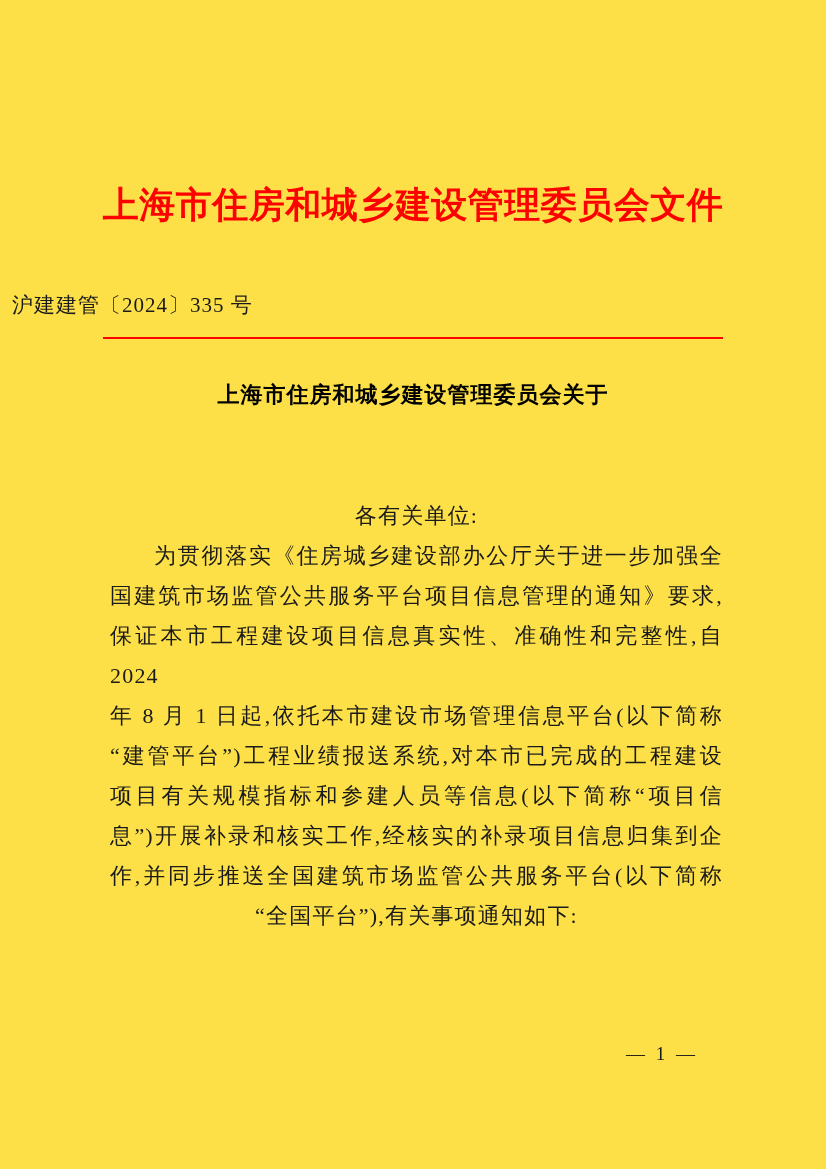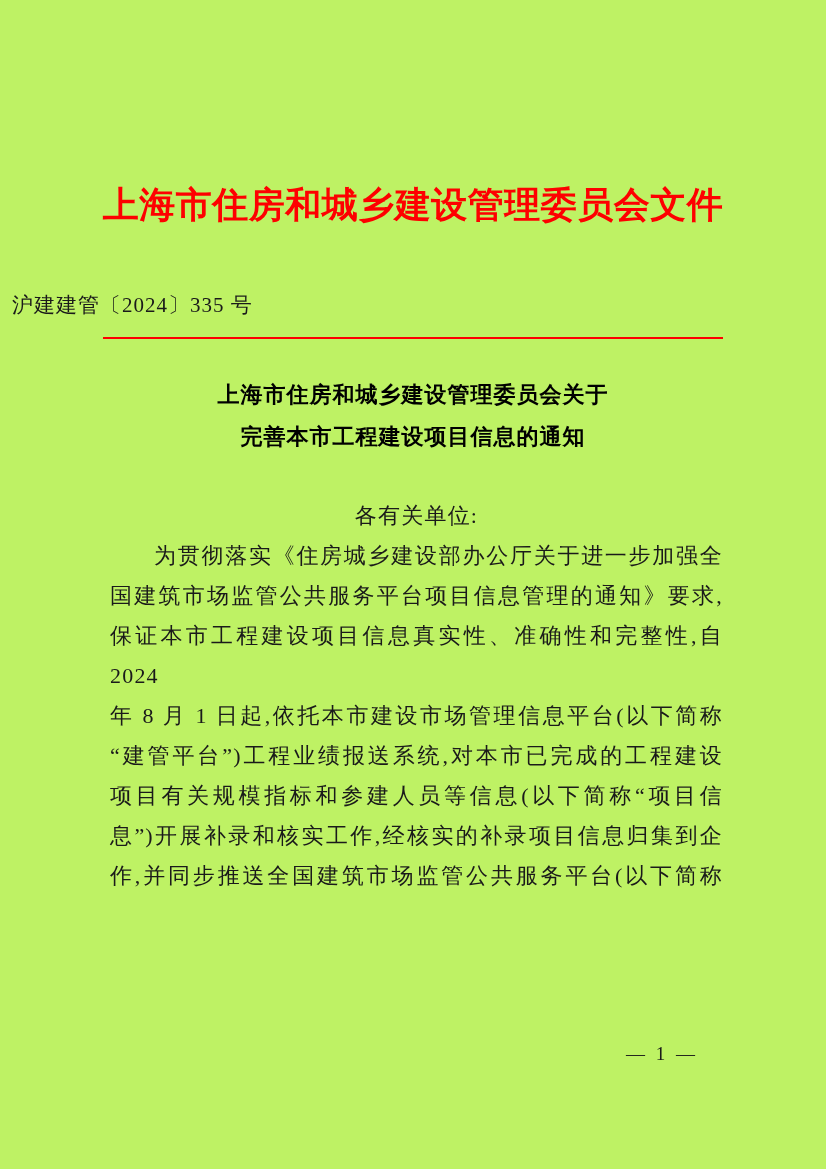--- a/index.html
+++ b/index.html
@@ -4,21 +4,21 @@
 <style>
   html, body {
     margin: 0;
     padding: 0;
     background: #ffffff;
   }
   .page {
     position: relative;
     width: 826px;
     height: 1169px;
-    background: #bef264;
+    background: #fde047;
     overflow: hidden;
     font-family: "Liberation Serif", serif;
   }
   .header-title {
     position: absolute;
     top: 181px;
     left: 0;
     width: 100%;
     text-align: center;
     font-size: 36px;
@@ -105,29 +105,29 @@
 
 <div class="page">
   <div class="header-title">上海市住房和城乡建设管理委员会文件</div>
 
   <div class="doc-number">沪建建管〔2024〕335 号</div>
 
   <div class="red-line"></div>
 
   <div class="title">
     <div>上海市住房和城乡建设管理委员会关于</div>
-    <div>完善本市工程建设项目信息的通知</div>
   </div>
 
   <div class="body-text" id="body-lines">
       <div class="line plain">各有关单位:</div>
       <div class="line indent-justify">为贯彻落实《住房城乡建设部办公厅关于进一步加强全</div>
       <div class="line justify">国建筑市场监管公共服务平台项目信息管理的通知》要求,</div>
       <div class="line justify">保证本市工程建设项目信息真实性、准确性和完整性,自 2024</div>
       <div class="line justify">年 8 月 1 日起,依托本市建设市场管理信息平台(以下简称</div>
       <div class="line justify">“建管平台”)工程业绩报送系统,对本市已完成的工程建设</div>
       <div class="line justify">项目有关规模指标和参建人员等信息(以下简称“项目信</div>
       <div class="line justify">息”)开展补录和核实工作,经核实的补录项目信息归集到企</div>
       <div class="line justify">作,并同步推送全国建筑市场监管公共服务平台(以下简称</div>
+      <div class="line plain">“全国平台”),有关事项通知如下:</div>
     </div>
 
   <div class="page-number">— 1 —</div>
 </div>
 
 </body></html>

